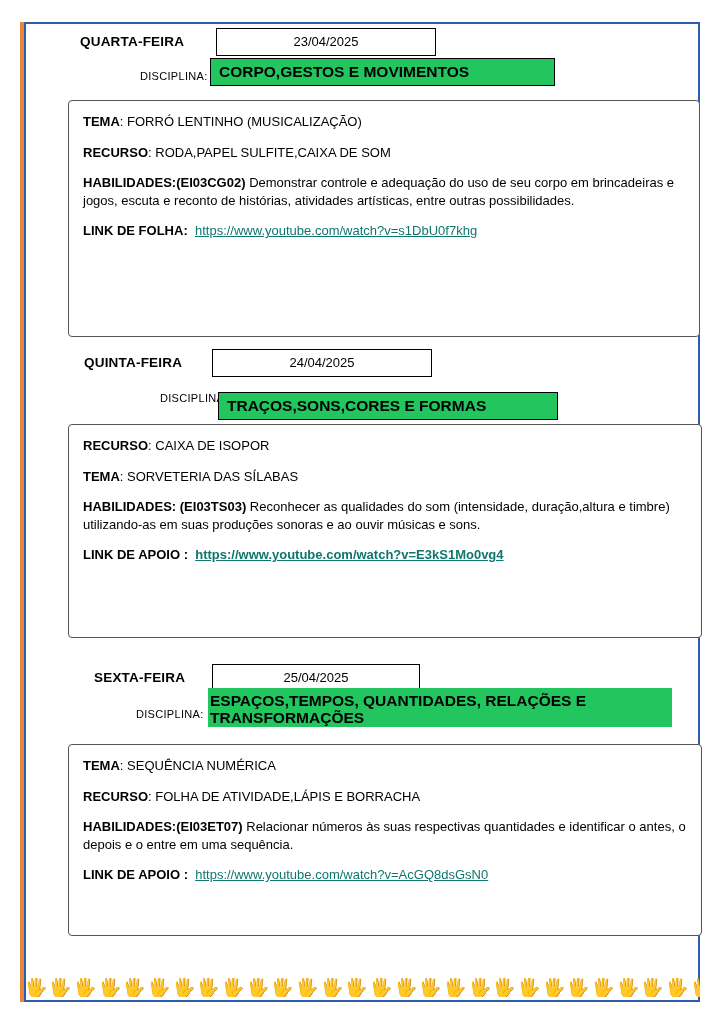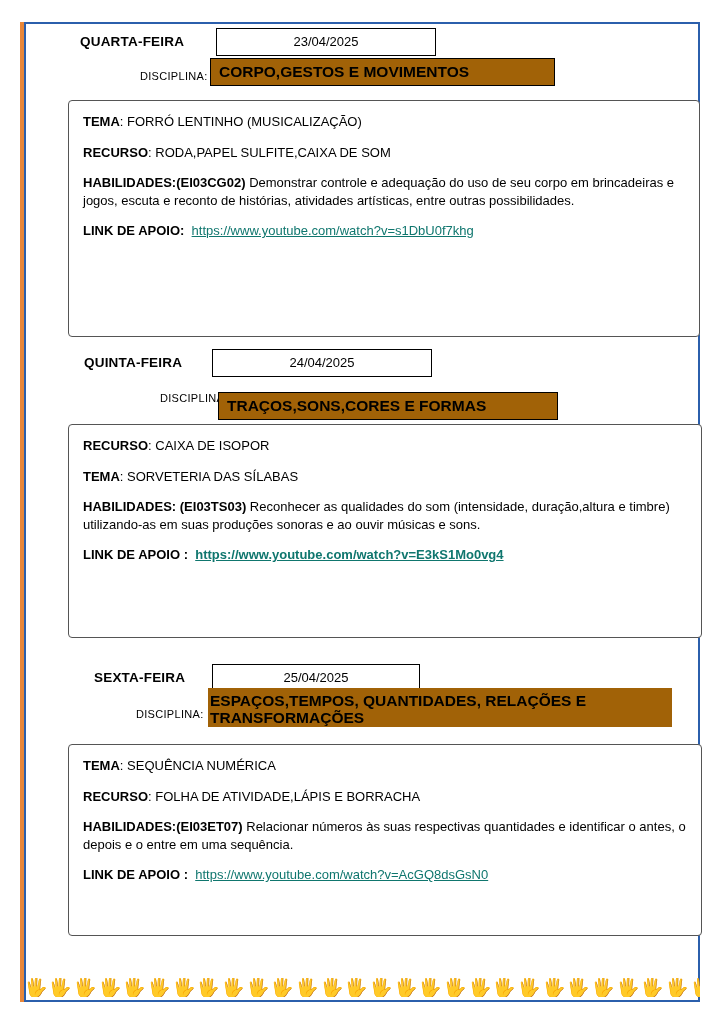--- a/index.html
+++ b/index.html
@@ -80,21 +80,21 @@
     font-size: 11px;
     letter-spacing: .3px;
   }
 
   .disc-box {
     position: absolute;
     border: 1px solid #000;
     box-sizing: border-box;
     font-weight: bold;
     font-size: 15.5px;
-    background: #a16207;
+    background: #22c55e;
     padding: 4px 8px 0 8px;
     height: 28px;
   }
 
   .disc-box.noborder {
     border: none;
     padding-left: 2px;
     height: auto;
     line-height: 1.12;
   }
@@ -166,21 +166,21 @@
         <div class="row">
           <b>TEMA</b><span>: FORRÓ LENTINHO (MUSICALIZAÇÃO)</span>
         </div>
         <div class="row">
           <b>RECURSO</b><span>: RODA,PAPEL SULFITE,CAIXA DE SOM</span>
         </div>
         <div class="row">
           <b>HABILIDADES:(EI03CG02)</b><span> Demonstrar controle e adequação do uso de seu corpo em brincadeiras e jogos, escuta e reconto de histórias, atividades artísticas, entre outras possibilidades.</span>
         </div>
         <div class="row">
-          <b>LINK DE APOIO:</b>&nbsp;
+          <b>LINK DE FOLHA:</b>&nbsp;
           <a class="link" href="#">https://www.youtube.com/watch?v=s1DbU0f7khg</a>
         </div>
       </div>
     </div>
 
     <div class="day-block" style="top:320px;">
       <div class="hdr">
         <div class="day-label" style="left:58px; top:11px;">QUINTA-FEIRA</div>
         <div class="date-box" style="left:186px; top:5px; width:220px;">
           <span>24/04/2025</span>

